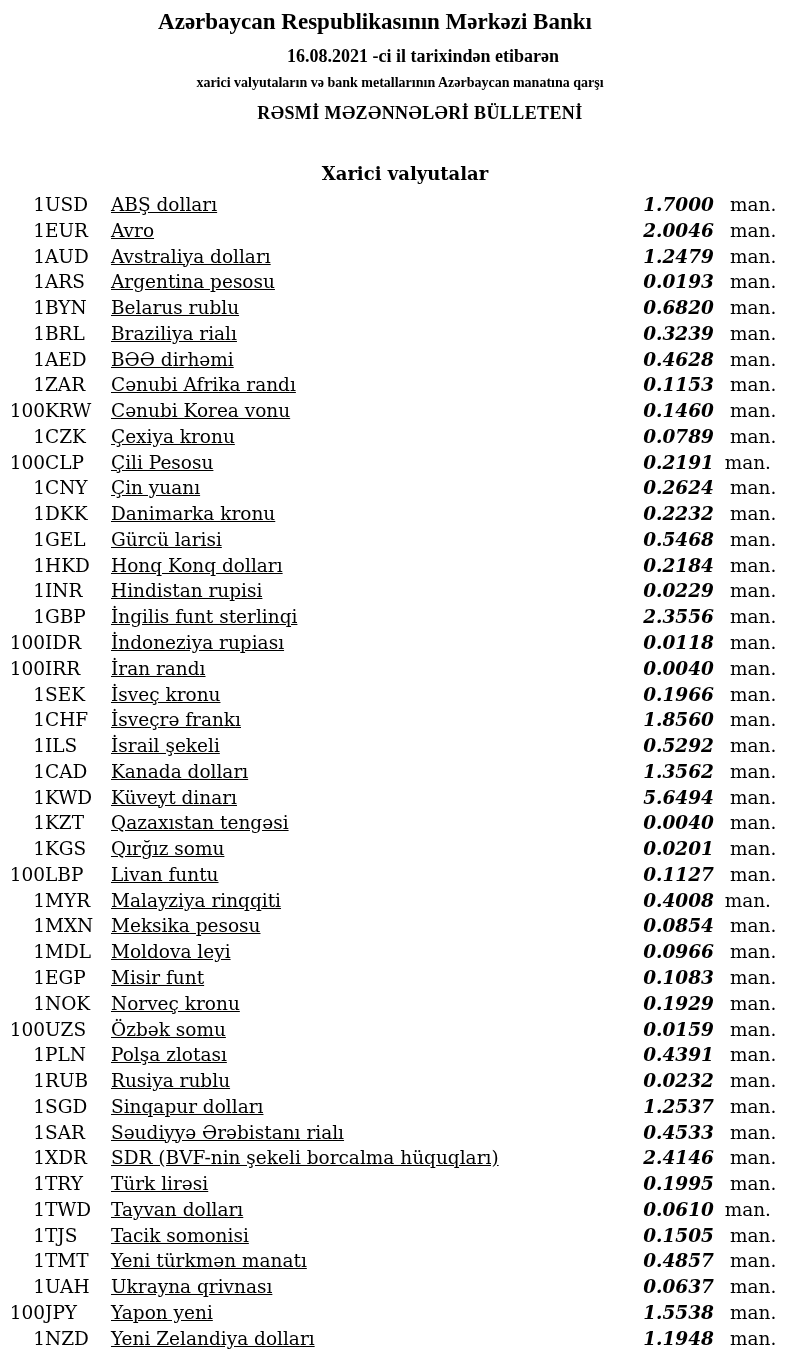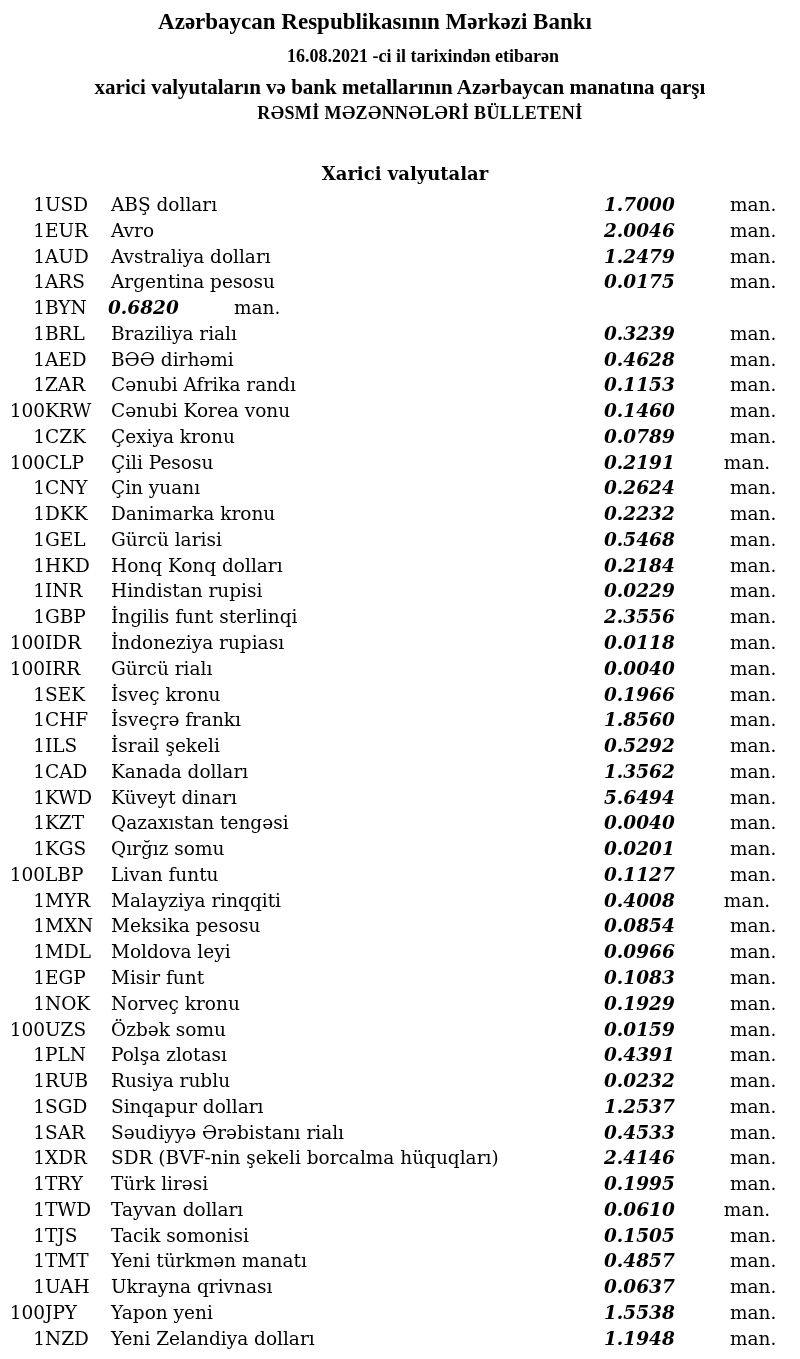--- a/index.html
+++ b/index.html
@@ -11,42 +11,42 @@
     overflow:hidden;
   }
   .hdr-line{
     position:absolute;left:0;width:800px;
     text-align:center;font-weight:bold;
     font-family:"Liberation Serif",serif;
     white-space:nowrap;
   }
   .hdr-title{top:9px;font-size:23px;transform:translateX(-25px);}
   .hdr-date{top:46px;font-size:18px;transform:translateX(23px);}
-  .hdr-sub{top:75px;font-size:21px;}
+  .hdr-sub{top:75px;font-size:14px;}
   .hdr-bulletin{top:103px;font-size:18px;letter-spacing:.4px;transform:translateX(20px);}
   .section-title{
     position:absolute;top:163px;left:0;width:800px;
     text-align:center;font-weight:bold;font-size:18px;
     transform:translateX(5px);
   }
   .rates{
     position:absolute;top:192px;left:0;width:800px;
     display:flex;flex-direction:column;
   }
   .row{
     display:flex;align-items:baseline;
     height:25.78px;line-height:25.78px;
     font-size:18.5px;
     padding-right:29px;box-sizing:border-box;
   }
   .qty{flex:none;width:45px;text-align:right;}
   .code{flex:none;width:63px;text-align:left;}
-  .name{flex:1;padding-left:3px;white-space:nowrap;overflow:hidden;}
-  .rate{flex:none;width:110px;text-align:left;font-weight:bold;font-style:italic;}
-  .unit{flex:none;width:57px;padding-left:16px;box-sizing:border-box;text-align:center;}
+  .name{flex:1;padding-left:3px;white-space:nowrap;overflow:hidden;text-decoration:underline;}
+  .rate{flex:none;width:110px;text-align:right;font-weight:bold;font-style:italic;}
+  .unit{flex:none;width:57px;padding-left:16px;box-sizing:border-box;text-align:right;}
   .row.tight .unit{padding-left:9px;}
 </style>
 </head>
 <body>
 
 <div class="page">
   <div class="hdr-line hdr-title">Azərbaycan Respublikasının Mərkəzi Bankı</div>
   <div class="hdr-line hdr-date">16.08.2021 -ci il tarixindən etibarən</div>
   <div class="hdr-line hdr-sub">xarici valyutaların və bank metallarının Azərbaycan manatına qarşı</div>
   <div class="hdr-line hdr-bulletin">RƏSMİ MƏZƏNNƏLƏRİ BÜLLETENİ</div>
@@ -72,26 +72,27 @@
         <span class="qty">1</span>
         <span class="code">AUD</span>
         <span class="name">Avstraliya dolları</span>
         <span class="rate">1.2479</span>
         <span class="unit">man.</span>
       </div>
       <div class="row">
         <span class="qty">1</span>
         <span class="code">ARS</span>
         <span class="name">Argentina pesosu</span>
-        <span class="rate">0.0175</span>
+        <span class="rate">0.0193</span>
         <span class="unit">man.</span>
       </div>
       <div class="row">
         <span class="qty">1</span>
         <span class="code">BYN</span>
+        <span class="name">Belarus rublu</span>
         <span class="rate">0.6820</span>
         <span class="unit">man.</span>
       </div>
       <div class="row">
         <span class="qty">1</span>
         <span class="code">BRL</span>
         <span class="name">Braziliya rialı</span>
         <span class="rate">0.3239</span>
         <span class="unit">man.</span>
       </div>
@@ -175,21 +176,21 @@
       <div class="row">
         <span class="qty">100</span>
         <span class="code">IDR</span>
         <span class="name">İndoneziya rupiası</span>
         <span class="rate">0.0118</span>
         <span class="unit">man.</span>
       </div>
       <div class="row">
         <span class="qty">100</span>
         <span class="code">IRR</span>
-        <span class="name">Gürcü rialı</span>
+        <span class="name">İran randı</span>
         <span class="rate">0.0040</span>
         <span class="unit">man.</span>
       </div>
       <div class="row">
         <span class="qty">1</span>
         <span class="code">SEK</span>
         <span class="name">İsveç kronu</span>
         <span class="rate">0.1966</span>
         <span class="unit">man.</span>
       </div>

